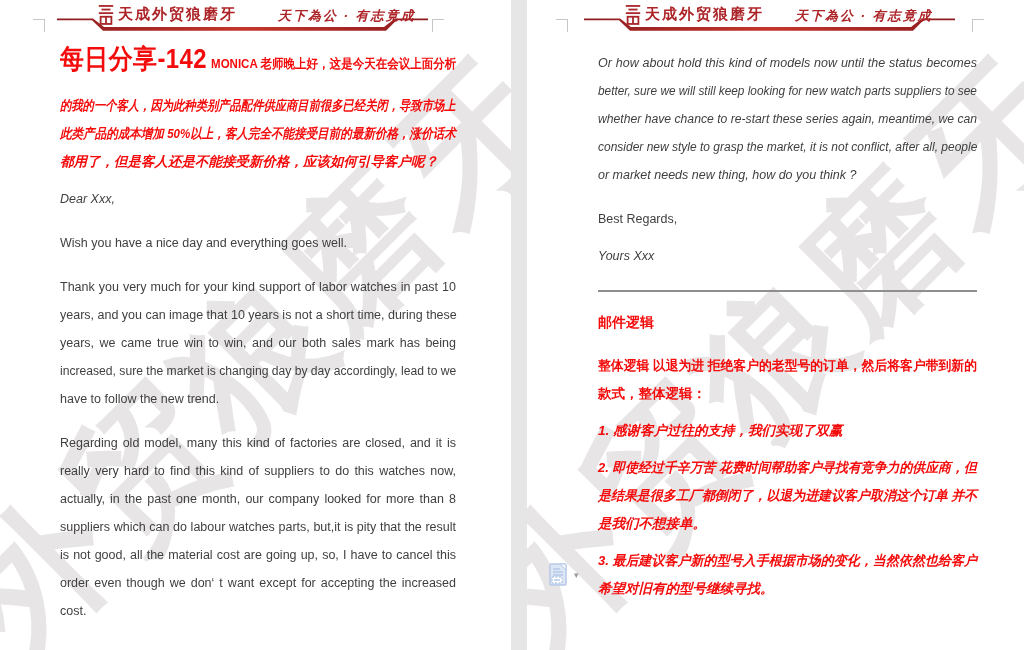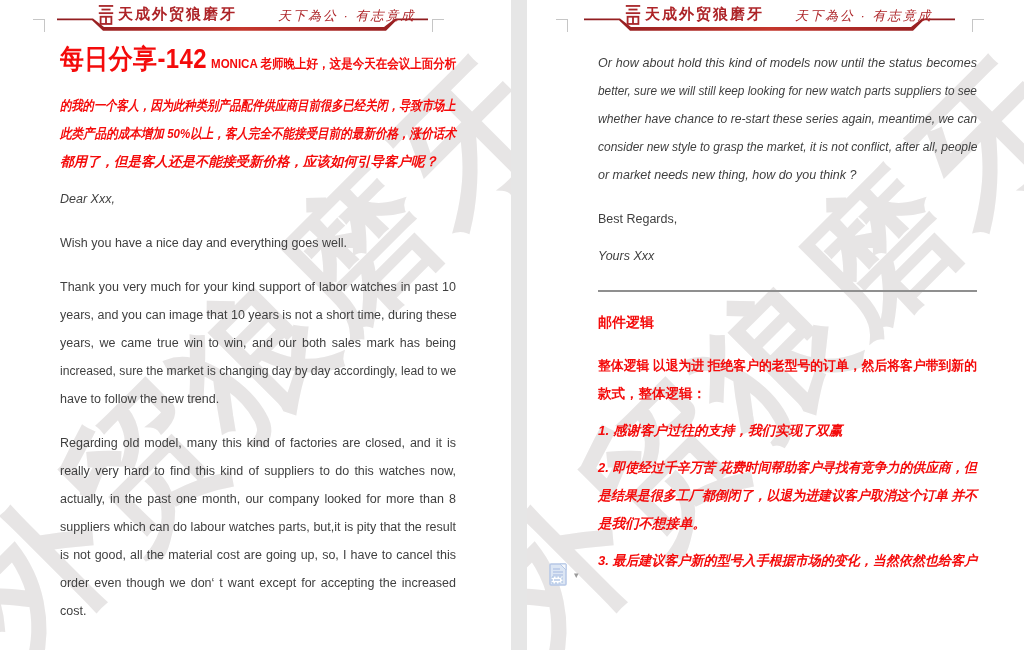--- a/index.html
+++ b/index.html
@@ -17,21 +17,21 @@
     transform:translate(-50%,-50%) rotate(-45deg);
     font-size:145px; font-weight:bold; letter-spacing:8px; white-space:nowrap;
     color:#e7e5e5; user-select:none; }
 
   
   .ribbon { position:absolute; left:0; top:0; z-index:1; }
   .logo { position:absolute; left:97px; top:3px; z-index:2; }
   .brand { position:absolute; left:118px; top:5px; z-index:2;
     font-size:15px; font-weight:bold; letter-spacing:2px; color:#ad2428; }
   .slogan { position:absolute; top:7px; z-index:2;
-    font-size:13px; font-weight:normal; letter-spacing:2px; color:#ad2428; font-style:italic; }
+    font-size:13px; font-weight:bold; letter-spacing:2px; color:#ad2428; font-style:italic; }
   .page-left  .slogan { left:278px; }
   .page-right .slogan { left:268px; }
 
   
   .crop { position:absolute; top:19px; width:12px; height:13px; z-index:1; }
   .crop.tl { border-top:1px solid #c6c6c6; border-right:1px solid #c6c6c6; }
   .crop.tr { border-top:1px solid #c6c6c6; border-left:1px solid #c6c6c6; }
   .page-left  .crop.tl { left:33px; }  .page-left  .crop.tr { left:432px; }
   .page-right .crop.tl { left:29px; }  .page-right .crop.tr { left:445px; }
 
@@ -185,20 +185,21 @@
       <div class="para tight red">
           <div class="line">1. 感谢客户过往的支持，我们实现了双赢</div>
         </div>
       <div class="para tight red">
           <div class="line" style="transform-origin: 0px 50%; transform: scaleX(0.95466);">2. 即使经过千辛万苦 花费时间帮助客户寻找有竞争力的供应商，但</div>
           <div class="line" style="transform-origin: 0px 50%; transform: scaleX(0.959494);">是结果是很多工厂都倒闭了，以退为进建议客户取消这个订单 并不</div>
           <div class="line">是我们不想接单。</div>
         </div>
       <div class="para tight red">
           <div class="line" style="transform-origin: 0px 50%; transform: scaleX(0.964377);">3. 最后建议客户新的型号入手根据市场的变化，当然依然也给客户</div>
+          <div class="line">希望对旧有的型号继续寻找。</div>
         </div>
     </div>
 
     <button class="paste-btn">
       <svg width="24" height="27" viewBox="0 0 24 27">
         <rect x="3" y="2" width="16" height="21" rx="1" fill="#dce6f4" stroke="#b6c8e6" stroke-width="1.5"></rect>
         <path d="M19 2 L19 8 L13 2 Z" fill="#f5f8fc" stroke="#b6c8e6" stroke-width="1"></path>
         <path d="M6 7 H13 M6 10 H16 M6 13 H16" stroke="#b6c8e6" stroke-width="1.5"></path>
         <rect x="5" y="15" width="10" height="6" fill="#ffffff" stroke="#9db8de" stroke-width="1" stroke-dasharray="2,1.5"></rect>
         <path d="M7 18 H13" stroke="#b6c8e6" stroke-width="1.5"></path>

